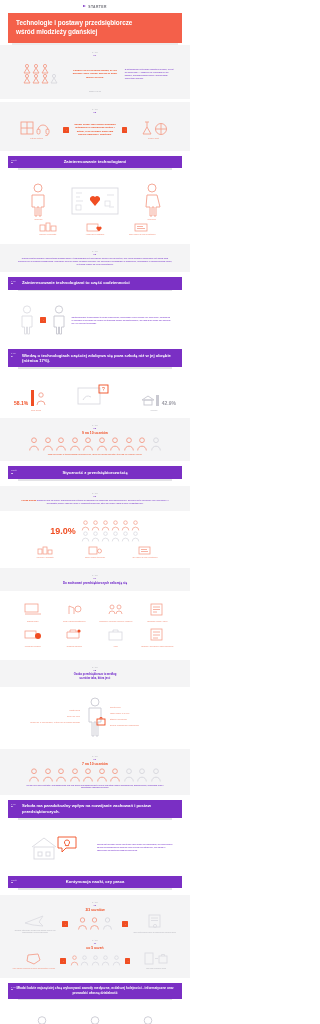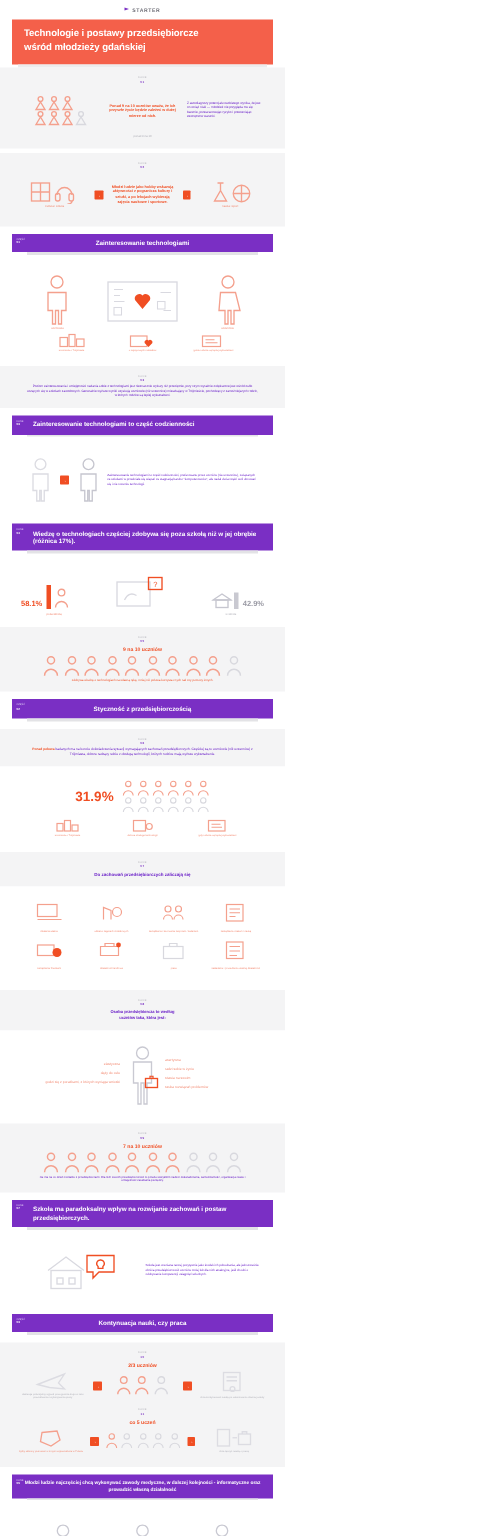--- a/index.html
+++ b/index.html
@@ -452,21 +452,21 @@
       <b>06</b>
     </div>
     <div class="center" style="font-size:2.2px;line-height:3.2px;padding:0 10px">
       <span class="orange bold">Ponad połowa</span>
       <span class="purple">badanych ma na koncie doświadczenia sytuacji wymagających zachowań przedsiębiorczych. Częściej są to uczniowie (niż uczennice) z Trójmiasta, dobrze radzący sobie z obsługą technologii, których rodzice mają wyższe wykształcenie.</span>
     </div>
   </div>
 
   <div class="band-white">
     <div style="display:flex;align-items:center;justify-content:center;gap:5px;padding:3px 0">
-      <div class="bigstat">31.9%</div>
+      <div class="bigstat">19.0%</div>
       <div id="ent-grid">
           <div style="display:flex;gap:1px;justify-content:center">
             <svg width="9" height="11" viewBox="0 0 11 13">
               <g fill="none" stroke="#f4a08d" stroke-width=".9">
                 <circle cx="5.5" cy="3" r="2.2"></circle>
                 <path d="M1.5 12.5 a4 4 0 0 1 8 0"></path>
               </g>
             </svg>
             <svg width="9" height="11" viewBox="0 0 11 13">
               <g fill="none" stroke="#f4a08d" stroke-width=".9">

